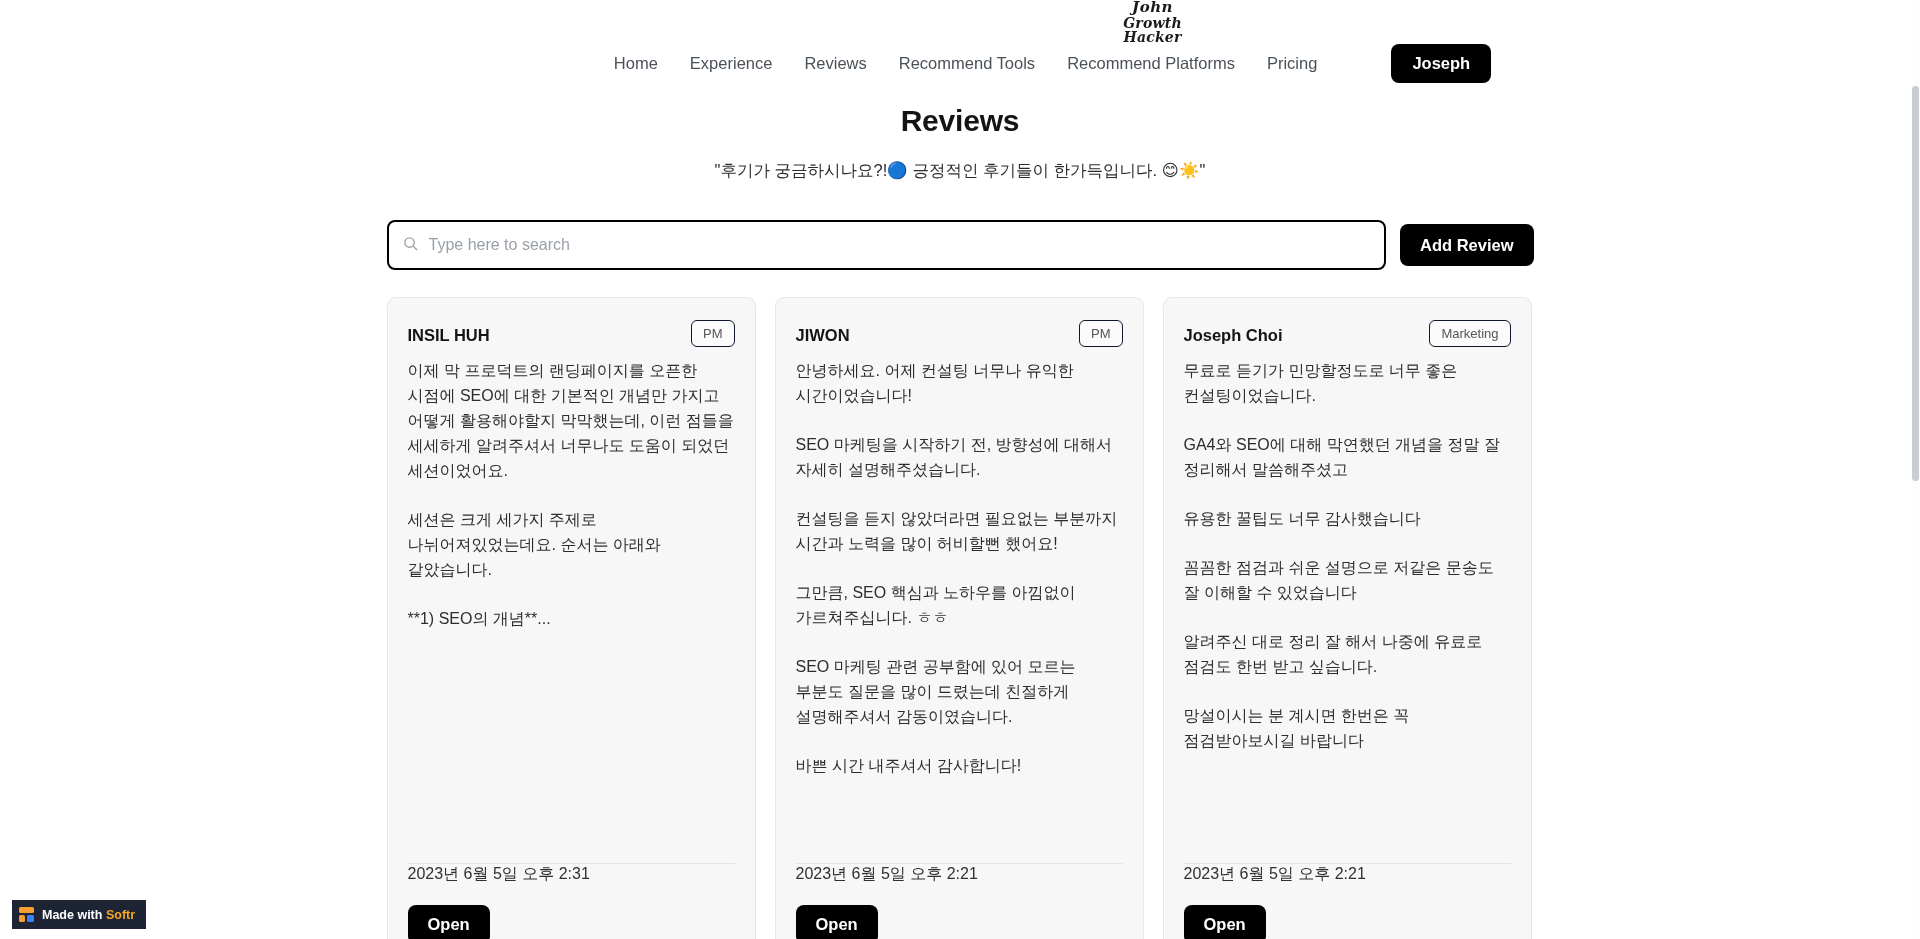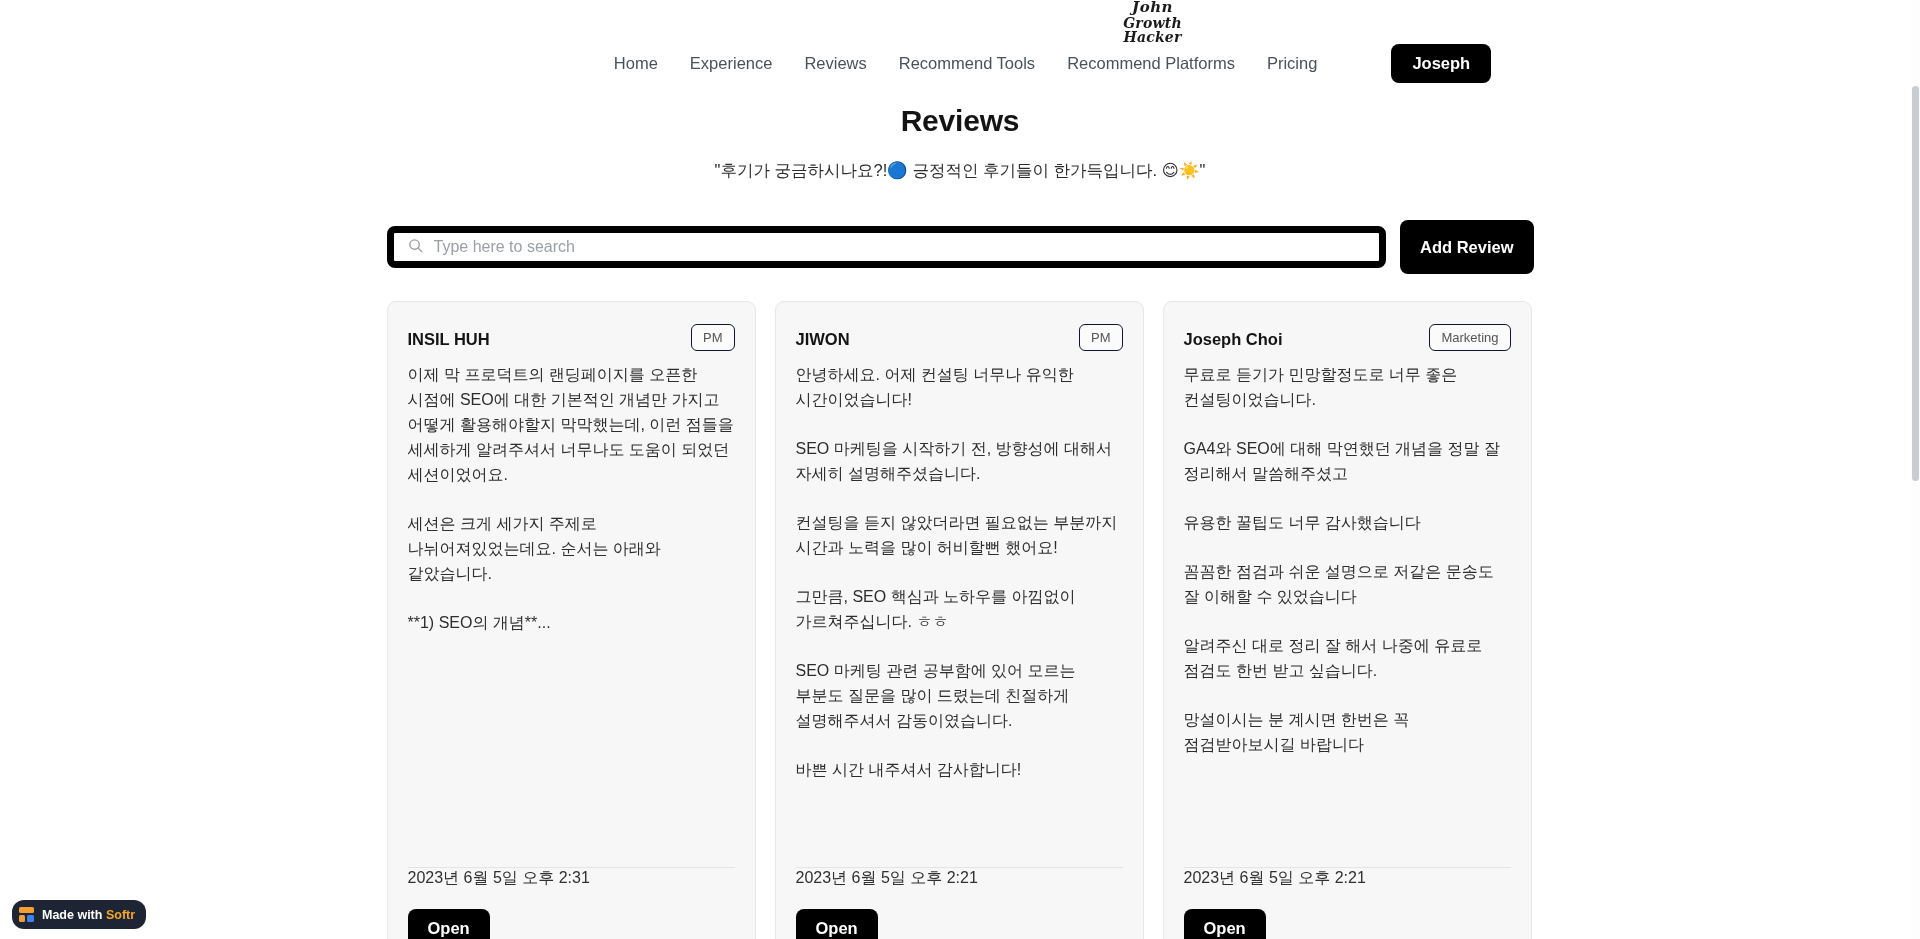--- a/index.html
+++ b/index.html
@@ -76,22 +76,22 @@
   
   .search-row {
     display: flex;
     align-items: center;
     gap: 14px;
     width: 1147px;
     margin: 38px auto 0 auto;
   }
   .search-box {
     flex: 1;
-    height: 42px;
-    border: 7px solid #000000;
+    height: 50px;
+    border: 2px solid #000000;
     border-radius: 8px;
     display: flex;
     align-items: center;
     padding: 12px 14px;
     background: #fff;
   }
   .search-box svg { flex: none; }
   .search-box input {
     border: none;
     outline: none;
@@ -104,21 +104,21 @@
   }
   .search-box input::placeholder { color: #9aa0a6; }
 
   .add-btn {
     background: #000;
     color: #fff;
     border: none;
     border-radius: 8px;
     font-size: 16.5px;
     font-weight: 700;
-    height: 54px;
+    height: 42px;
     padding: 0 20px;
     cursor: pointer;
     font-family: inherit;
     white-space: nowrap;
   }
 
   
   .cards {
     width: 1147px;
     margin: 27px auto 0 auto;
@@ -188,21 +188,21 @@
     font-family: inherit;
   }
 
   
   .softr {
     position: absolute;
     left: 12px;
     bottom: 10px;
     height: 29px;
     background: #1d2433;
-    border-radius: 12px;
+    border-radius: 0;
     display: flex;
     align-items: center;
     padding: 0 11px 0 7px;
     gap: 8px;
     cursor: pointer;
   }
   .softr-mark {
     width: 15px; height: 15px;
     position: relative;
   }

